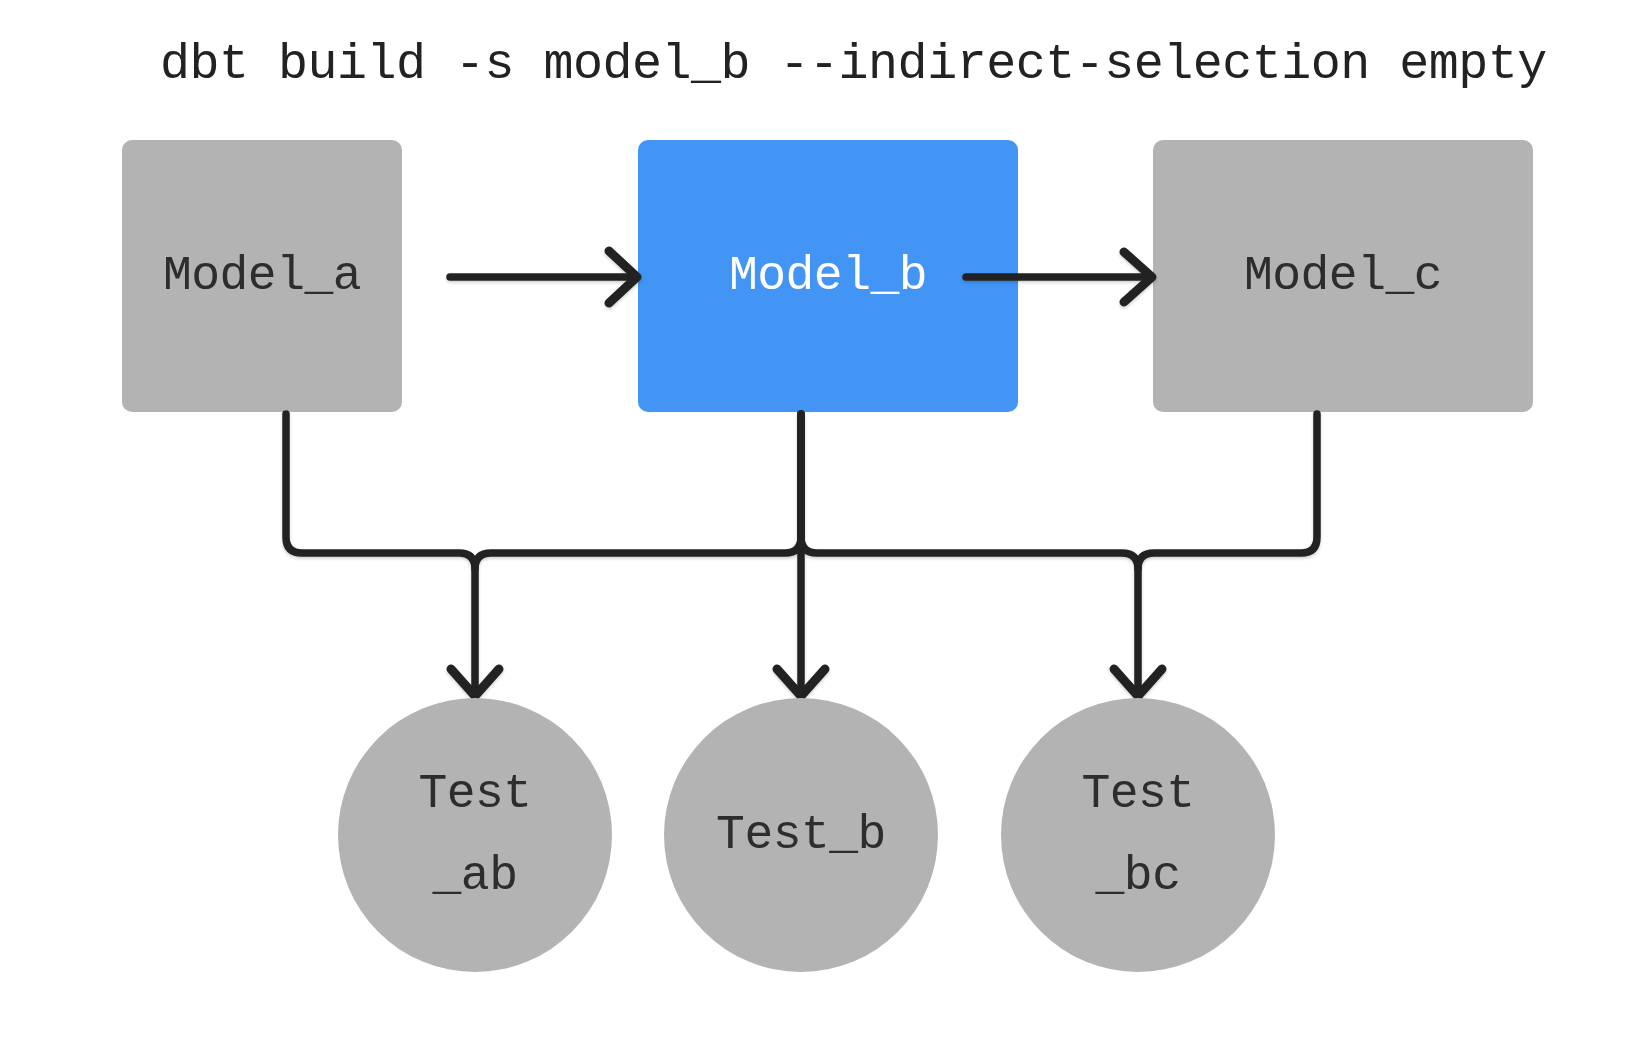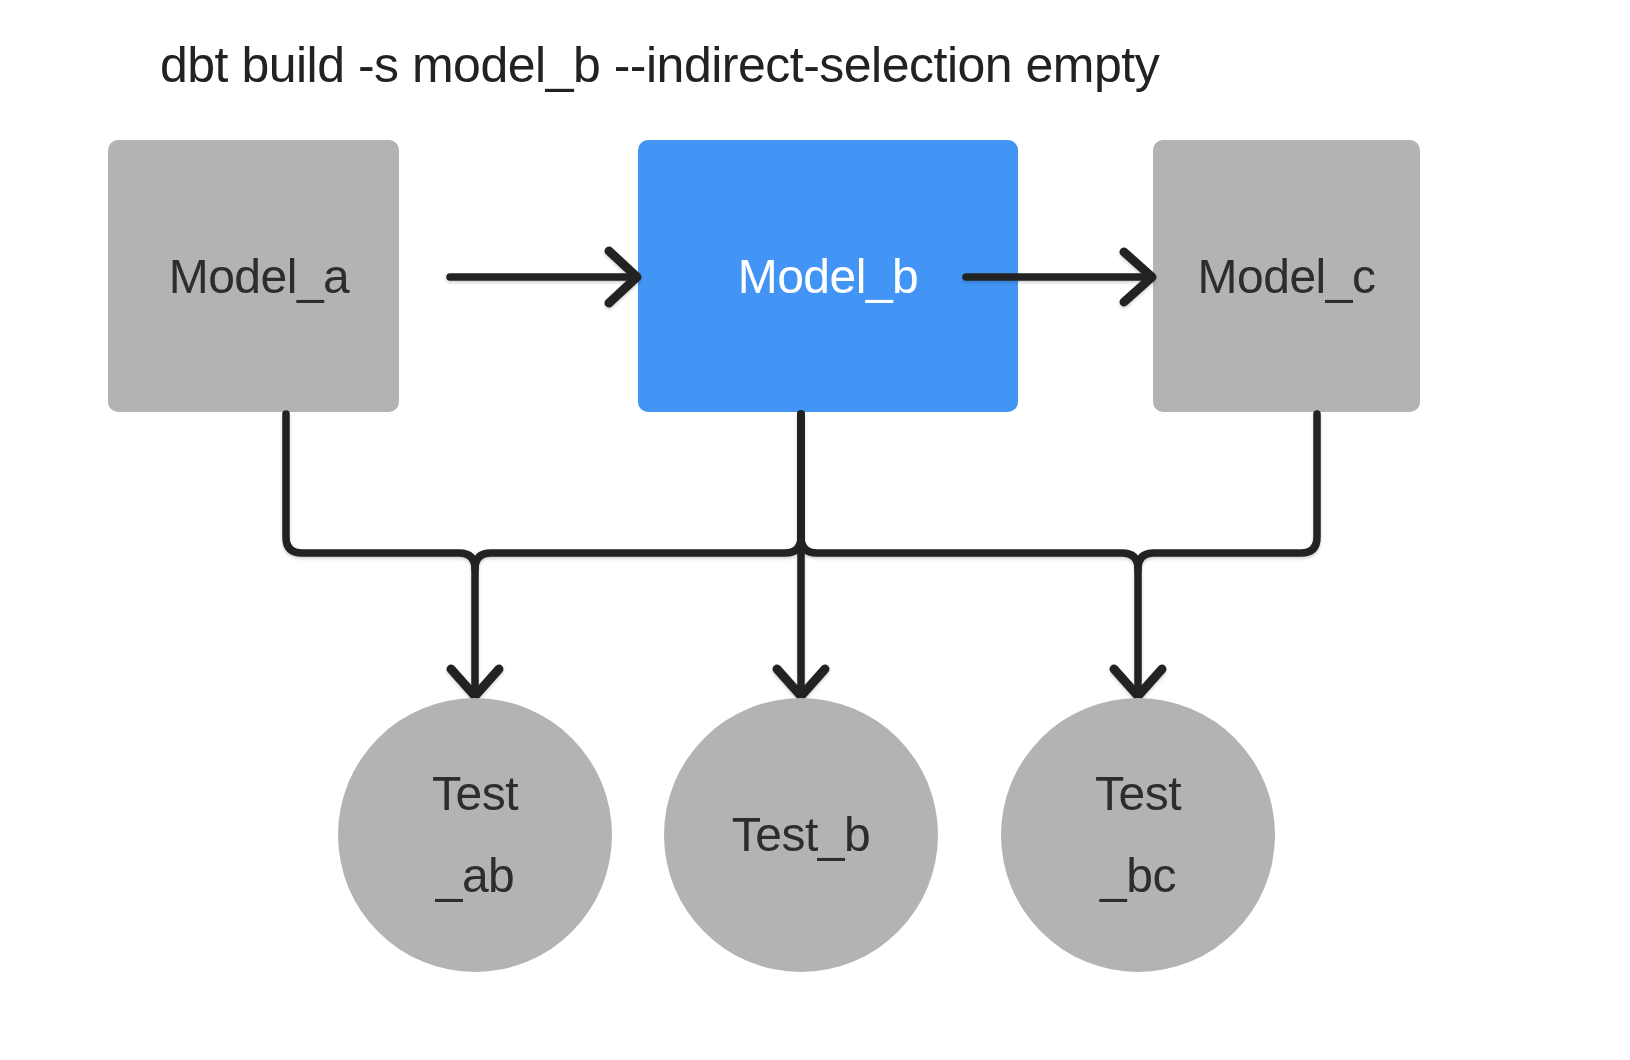--- a/index.html
+++ b/index.html
@@ -2,21 +2,21 @@
 <html><head>
 <meta charset="utf-8">
 <style>
   html, body { margin: 0; padding: 0; background: #ffffff; }
   .canvas {
     position: relative;
     width: 1630px;
     height: 1060px;
     background: var(--bg, #ffffff);
     overflow: hidden;
-    font-family: Liberation Sans, sans-serif;
+    font-family: Liberation Mono, monospace;
   }
   .title {
     position: absolute;
     left: 160px;
     top: 36px;
     font-size: 50px;
     font-weight: 500;
     letter-spacing: -0.5px;
     color: var(--text-dark, #222);
     white-space: nowrap;
@@ -33,23 +33,23 @@
     letter-spacing: -0.5px;
   }
   .model-box.unselected {
     background: var(--unselected, #b3b3b3);
     color: var(--node-text, #2d2d2d);
   }
   .model-box.selected {
     background: var(--selected, #4295f5);
     color: var(--text-light, #ffffff);
   }
-  #model-a { left: 108px; width: 280px; padding-left: 11px; }
+  #model-a { left: 122px; width: 280px; }
   #model-b { left: 638px; width: 380px; }
-  #model-c { left: 1153px; width: 267px; }
+  #model-c { left: 1153px; width: 380px; }
 
   .edges-layer {
     position: absolute;
     left: 0; top: 0;
     width: 1630px; height: 1060px;
     filter: drop-shadow(0 2px 1.5px rgba(0,0,0,0.18));
   }
   .edge {
     fill: none;
     stroke: var(--line, #222222);

